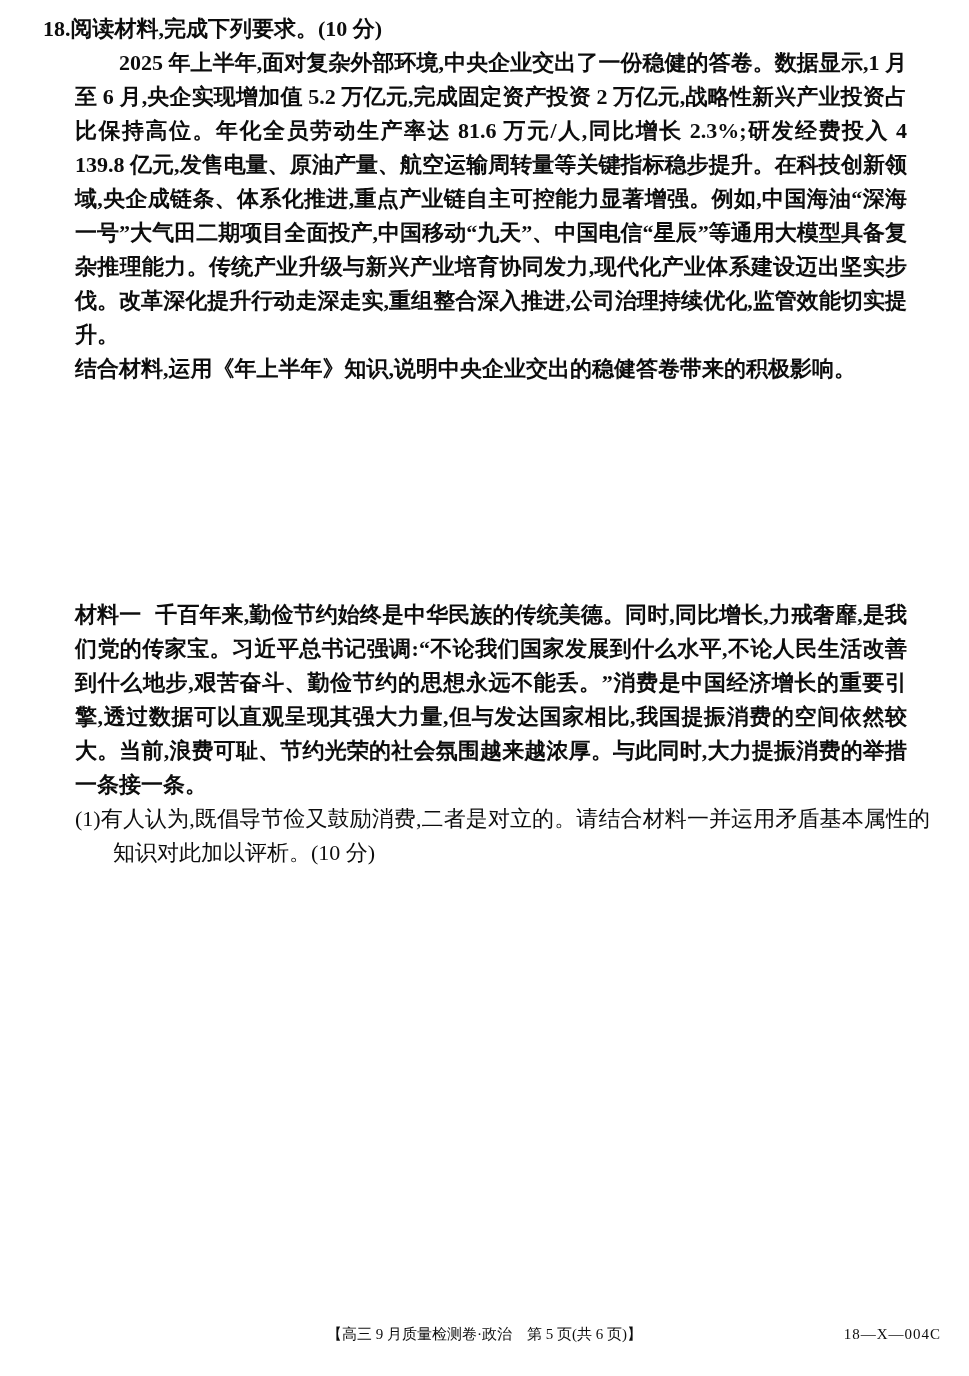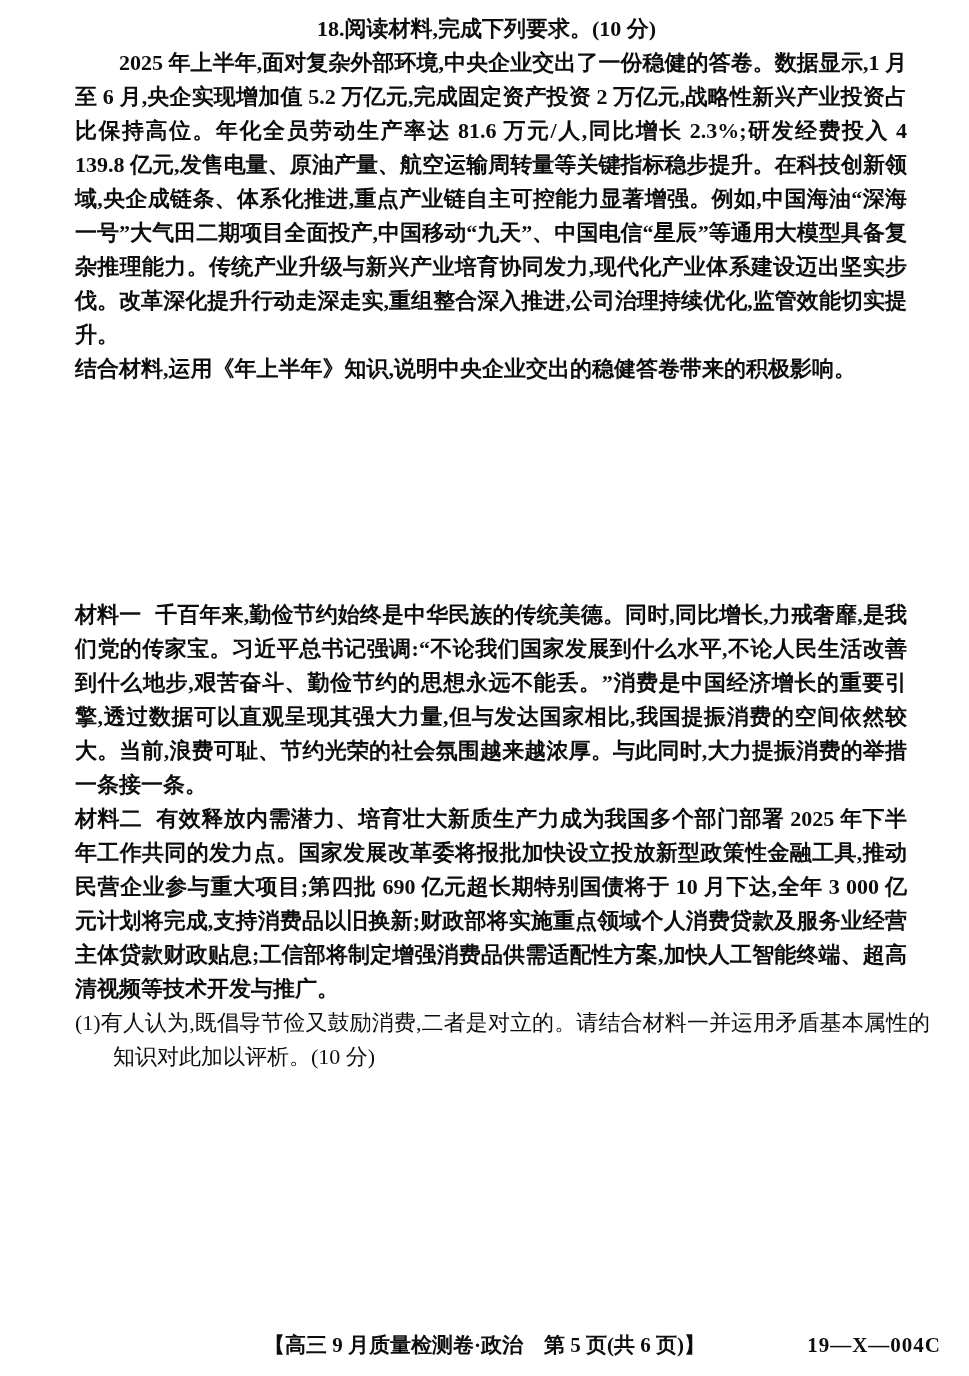--- a/index.html
+++ b/index.html
@@ -18,21 +18,20 @@
     line-height: 34px;
     overflow: hidden;
   }
   .content {
     padding-top: 12px;
   }
   .q-header {
     margin: 0 39px 0 43px;
     font-weight: 700;
     white-space: nowrap;
-    text-align: center;
   }
   .q-number {
     display: inline;
     font-weight: 700;
   }
   .para {
     margin: 0 62px 0 75px;
     text-align: justify;
     font-weight: 600;
   }
@@ -55,24 +54,24 @@
     text-align: justify;
     font-weight: 400;
   }
   .spacer-18-19 {
     height: 212px;
   }
   .footer {
     position: absolute;
     left: 0;
     right: 0;
-    bottom: 14px;
+    bottom: 25px;
     height: 34px;
-    font-weight: 700;
-    font-size: 21px;
+    font-weight: 400;
+    font-size: 15px;
   }
   .footer-center {
     position: absolute;
     left: 0;
     right: 0;
     text-align: center;
   }
   .footer-right {
     position: absolute;
     right: 28px;
@@ -89,23 +88,22 @@
     <div>
       <p class="q-header"><span class="q-number">18.</span><span>阅读材料,完成下列要求。(10 分)</span></p>
       <p class="para indent">2025 年上半年,面对复杂外部环境,中央企业交出了一份稳健的答卷。数据显示,1 月至 6 月,央企实现增加值 5.2 万亿元,完成固定资产投资 2 万亿元,战略性新兴产业投资占比保持高位。年化全员劳动生产率达 81.6 万元/人,同比增长 2.3%;研发经费投入 4 139.8 亿元,发售电量、原油产量、航空运输周转量等关键指标稳步提升。在科技创新领域,央企成链条、体系化推进,重点产业链自主可控能力显著增强。例如,中国海油“深海一号”大气田二期项目全面投产,中国移动“九天”、中国电信“星辰”等通用大模型具备复杂推理能力。传统产业升级与新兴产业培育协同发力,现代化产业体系建设迈出坚实步伐。改革深化提升行动走深走实,重组整合深入推进,公司治理持续优化,监管效能切实提升。</p>
       <p class="task">结合材料,运用《年上半年》知识,说明中央企业交出的稳健答卷带来的积极影响。</p>
     </div>
 
     <div class="spacer-18-19"></div>
 
     <div>
       <p class="para"><span class="mat-label">材料一</span><span>千百年来,勤俭节约始终是中华民族的传统美德。同时,同比增长,力戒奢靡,是我们党的传家宝。习近平总书记强调:“不论我们国家发展到什么水平,不论人民生活改善到什么地步,艰苦奋斗、勤俭节约的思想永远不能丢。”消费是中国经济增长的重要引擎,透过数据可以直观呈现其强大力量,但与发达国家相比,我国提振消费的空间依然较大。当前,浪费可耻、节约光荣的社会氛围越来越浓厚。与此同时,大力提振消费的举措一条接一条。</span></p>
-      <p class="para"><span class="mat-label">材料二</span><span>有效释放内需潜力、培育壮大新质生产力成为我国多个部门部署 2025 年下半年工作共同的发力点。国家发展改革委将报批加快设立投放新型政策性金融工具,推动民营企业参与重大项目;第四批 690 亿元超长期特别国债将于 10 月下达,全年 3 000 亿元计划将完成,支持消费品以旧换新;财政部将实施重点领域个人消费贷款及服务业经营主体贷款财政贴息;工信部将制定增强消费品供需适配性方案,加快人工智能终端、超高清视频等技术开发与推广。</span></p>
       <p class="subq">(1)有人认为,既倡导节俭又鼓励消费,二者是对立的。请结合材料一并运用矛盾基本属性的知识对此加以评析。(10 分)</p>
     </div>
 
   </div>
 
   <div class="footer">
     <span class="footer-center">【高三 9 月质量检测卷·政治　第 5 页(共 6 页)】</span>
-    <span class="footer-right">19—X—004C</span>
+    <span class="footer-right">18—X—004C</span>
   </div>
 </div>
 
 </body></html>

